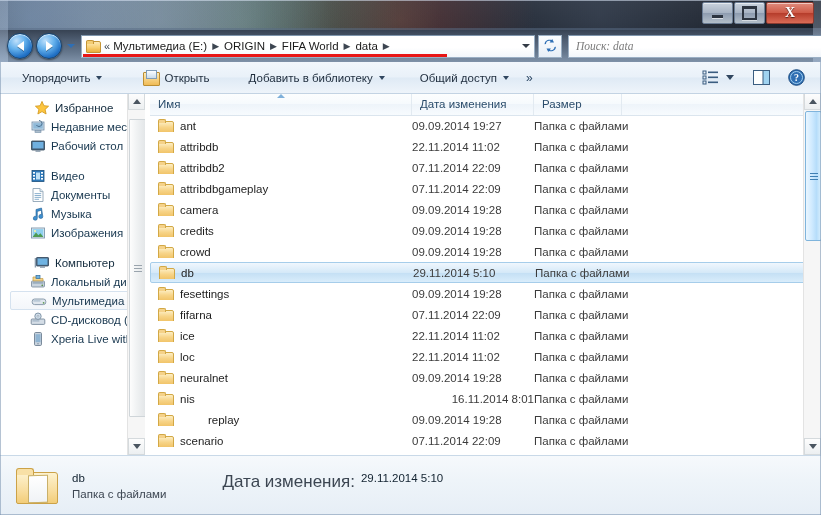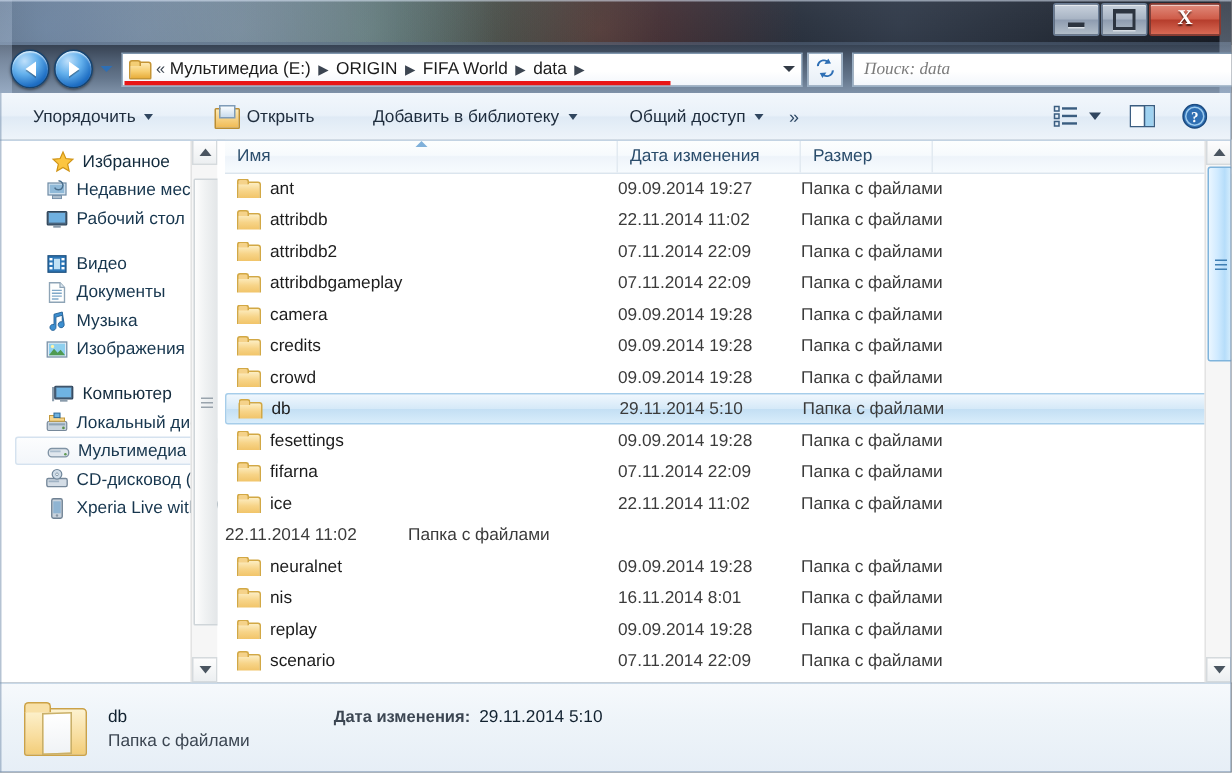--- a/index.html
+++ b/index.html
@@ -316,21 +316,21 @@
   }
   #det-ico .sheet {
     position:absolute; left:12px; top:7px; width:18px; height:26px;
     background: linear-gradient(180deg,#ffffff,#f0f3f6);
     border:1px solid #c9b06a; transform: skewY(-2deg);
   }
   #det-text { margin-left: 14px; }
   #det-name { font-size:11.5px; color:#11212f; }
   #det-sub { font-size:11.5px; color:#3c4652; margin-top:4px; }
   #det-meta { margin-left: 56px; align-self:flex-start; margin-top:16px; display:flex; gap:6px; }
-  .det-label { font-size:11px; color:#3c4652;font-weight:bold; }
+  .det-label { font-size:17px; color:#3c4652; }
   .det-value { font-size:11.5px; color:#11212f; }
 
   
   #border-l,#border-r,#border-b {
     position:absolute; background: rgba(120,145,175,0.55); z-index:40; pointer-events:none;
   }
   #border-l { left:0; top:62px; width:1px; height:453px; }
   #border-r { right:0; top:62px; width:1px; height:453px; }
   #border-b { left:0; bottom:0; width:821px; height:1px; }
 </style>
@@ -704,44 +704,48 @@
           <div class="frow">
             <div class="cell name" style="width: 262px;">
               <span class="folder-ico"></span>
               <span>ice</span>
             </div>
             <div class="cell date" style="width: 122px;">22.11.2014 11:02</div>
             <div class="cell type" style="width: 120px;">Папка с файлами</div>
             <div class="cell size" style="width: 88px;"></div>
           </div>
           <div class="frow">
+            <div class="cell name" style="width: 262px;">
+              <span class="folder-ico"></span>
+              <span>loc</span>
+            </div>
             <div class="cell date" style="width: 122px;">22.11.2014 11:02</div>
             <div class="cell type" style="width: 120px;">Папка с файлами</div>
             <div class="cell size" style="width: 88px;"></div>
           </div>
           <div class="frow">
             <div class="cell name" style="width: 262px;">
               <span class="folder-ico"></span>
               <span>neuralnet</span>
             </div>
             <div class="cell date" style="width: 122px;">09.09.2014 19:28</div>
             <div class="cell type" style="width: 120px;">Папка с файлами</div>
             <div class="cell size" style="width: 88px;"></div>
           </div>
           <div class="frow">
             <div class="cell name" style="width: 262px;">
               <span class="folder-ico"></span>
               <span>nis</span>
             </div>
-            <div class="cell date" style="width: 122px;">16.11.2014 8:01</div>
-            <div class="cell type" style="width: 120px;">Папка с файлами</div>
-            <div class="cell size" style="width: 88px;"></div>
-          </div>
-          <div class="frow">
-            <div class="cell name" style="width: 262px;">
+            <div class="cell date" style="width: 122px; text-align: right;">16.11.2014 8:01</div>
+            <div class="cell type" style="width: 120px;">Папка с файлами</div>
+            <div class="cell size" style="width: 88px;"></div>
+          </div>
+          <div class="frow">
+            <div class="cell name" style="width: 262px; gap: 28px;">
               <span class="folder-ico"></span>
               <span>replay</span>
             </div>
             <div class="cell date" style="width: 122px;">09.09.2014 19:28</div>
             <div class="cell type" style="width: 120px;">Папка с файлами</div>
             <div class="cell size" style="width: 88px;"></div>
           </div>
           <div class="frow">
             <div class="cell name" style="width: 262px;">
               <span class="folder-ico"></span>

